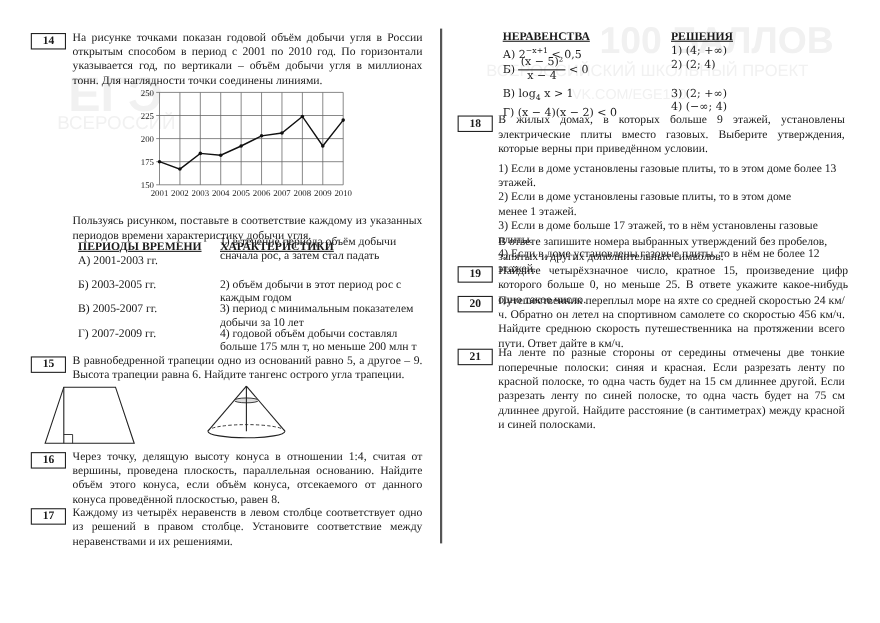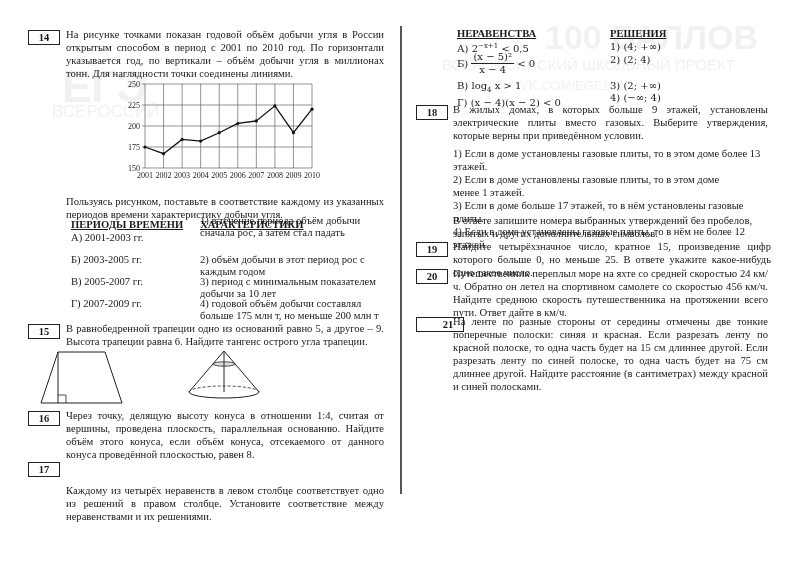--- a/index.html
+++ b/index.html
@@ -128,21 +128,21 @@
   <path d="M4,44 A35,6 0 0 1 74,44" fill="none" stroke="#222" stroke-width="0.8" stroke-dasharray="3,2"></path>
   <path d="M4,44 A35,6 0 0 0 74,44" fill="none" stroke="#222" stroke-width="1"></path>
   <ellipse cx="39" cy="16" rx="11" ry="2.2" fill="#ddd" stroke="#222" stroke-width="0.8"></ellipse>
   <line x1="39" y1="3" x2="39" y2="44" stroke="#222" stroke-width="1"></line>
 </svg>
 
 <div class="numbox" style="left:28px;top:411px;">16</div>
 <div class="abs txt" style="left:66px;top:409px;width:318px;">Через точку, делящую высоту конуса в отношении 1:4, считая от вершины, проведена плоскость, параллельная основанию. Найдите объём этого конуса, если объём конуса, отсекаемого от данного конуса проведённой плоскостью, равен 8.</div>
 
 <div class="numbox" style="left:28px;top:462px;">17</div>
-<div class="abs txt" style="left:66px;top:460px;width:318px;margin-top:24px;">Каждому из четырёх неравенств в левом столбце соответствует одно из решений в правом столбце. Установите соответствие между неравенствами и их решениями.</div>
+<div class="abs txt" style="left:66px;top:460px;width:318px;">Каждому из четырёх неравенств в левом столбце соответствует одно из решений в правом столбце. Установите соответствие между неравенствами и их решениями.</div>
 
 <div class="abs hdr" style="left:457px;top:28px;">НЕРАВЕНСТВА</div>
 <div class="abs hdr" style="left:610px;top:28px;">РЕШЕНИЯ</div>
 
 <div class="row math" style="left:457px;top:40px;">
   <span>А)</span>
   <span>2</span><sup>−x+1</sup><span> &lt; 0,5</span>
 </div>
 <div class="row math" style="left:457px;top:51px;">
   <span style="vertical-align:middle;">Б)</span>
@@ -174,16 +174,16 @@
   <div class="txt" style="text-align:left;">4) Если в доме установлены газовые плиты, то в нём не более 12 этажей.</div>
 </div>
 <div class="abs txt" style="left:453px;top:214px;width:300px;text-align:left;">В ответе запишите номера выбранных утверждений без пробелов, запятых и других дополнительных символов.</div>
 
 <div class="numbox" style="left:416px;top:242px;">19</div>
 <div class="abs txt" style="left:453px;top:240px;width:318px;">Найдите четырёхзначное число, кратное 15, произведение цифр которого больше 0, но меньше 25. В ответе укажите какое-нибудь одно такое число.</div>
 
 <div class="numbox" style="left:416px;top:269px;">20</div>
 <div class="abs txt" style="left:453px;top:267px;width:315px;">Путешественник переплыл море на яхте со средней скоростью 24 км/ч. Обратно он летел на спортивном самолете со скоростью 456 км/ч. Найдите среднюю скорость путешественника на протяжении всего пути. Ответ дайте в км/ч.</div>
 
-<div class="numbox" style="left:416px;top:317px;padding-left:16px;">21</div>
+<div class="numbox" style="left:416px;top:317px;">21</div>
 <div class="abs txt" style="left:453px;top:315px;width:315px;">На ленте по разные стороны от середины отмечены две тонкие поперечные полоски: синяя и красная. Если разрезать ленту по красной полоске, то одна часть будет на 15 см длиннее другой. Если разрезать ленту по синей полоске, то одна часть будет на 75 см длиннее другой. Найдите расстояние (в сантиметрах) между красной и синей полосками.</div>
 
 </div>
 
 </body></html>

